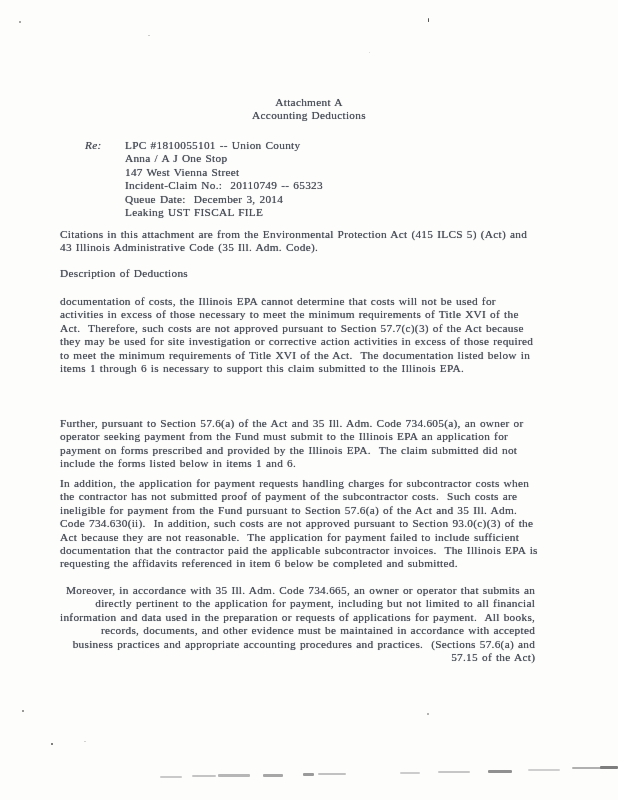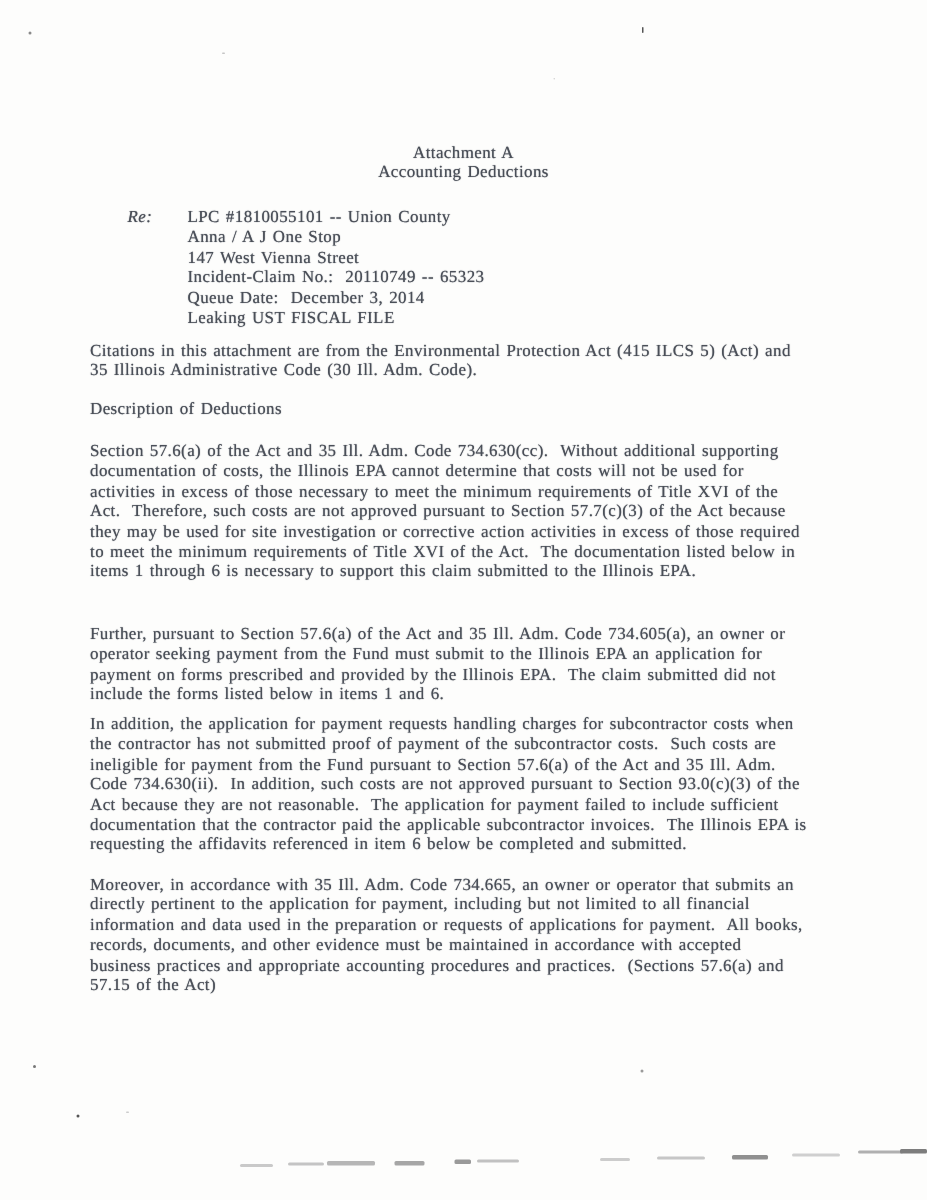--- a/index.html
+++ b/index.html
@@ -20,21 +20,21 @@
     text-shadow:0 0 0.7px rgba(74,79,88,0.85);
   }
   .title-block{position:absolute;top:96px;left:0;width:618px;text-align:center;}
   .re-label{position:absolute;top:139px;left:85px;font-style:italic;}
   .re-lines{position:absolute;top:139px;left:125px;}
   .citations{position:absolute;top:228px;left:60px;}
   .heading{position:absolute;top:267px;left:60px;}
   .para1{position:absolute;top:295px;left:60px;}
   .para2{position:absolute;top:417px;left:60px;}
   .para3{position:absolute;top:477px;left:60px;}
-  .para4{position:absolute;top:584px;left:60px;}
+  .para4{position:absolute;top:584px;left:60px;text-align:right;}
   .speck{position:absolute;border-radius:1px;}
   .smudge-seg{position:absolute;border-radius:1px;}
 </style>
 </head>
 <body>
 
 <div class="page">
 
   <div class="title-block">
     <div class="line">Attachment A</div>
@@ -47,27 +47,26 @@
     <div class="line">LPC #1810055101 -- Union County</div>
     <div class="line">Anna / A J One Stop</div>
     <div class="line">147 West Vienna Street</div>
     <div class="line">Incident-Claim No.:  20110749 -- 65323</div>
     <div class="line">Queue Date:  December 3, 2014</div>
     <div class="line">Leaking UST FISCAL FILE</div>
   </div>
 
   <div class="citations">
     <div class="line">Citations in this attachment are from the Environmental Protection Act (415 ILCS 5) (Act) and</div>
-    <div class="line">35 Illinois Administrative Code (30 Ill. Adm. Code).</div>
+    <div class="line">43 Illinois Administrative Code (35 Ill. Adm. Code).</div>
   </div>
 
   <div class="heading line">Description of Deductions</div>
 
   <div class="para1">
-    <div class="line">Section 57.6(a) of the Act and 35 Ill. Adm. Code 734.630(cc).  Without additional supporting</div>
     <div class="line">documentation of costs, the Illinois EPA cannot determine that costs will not be used for</div>
     <div class="line">activities in excess of those necessary to meet the minimum requirements of Title XVI of the</div>
     <div class="line">Act.  Therefore, such costs are not approved pursuant to Section 57.7(c)(3) of the Act because</div>
     <div class="line">they may be used for site investigation or corrective action activities in excess of those required</div>
     <div class="line">to meet the minimum requirements of Title XVI of the Act.  The documentation listed below in</div>
     <div class="line">items 1 through 6 is necessary to support this claim submitted to the Illinois EPA.</div>
   </div>
 
   <div class="para2">
     <div class="line">Further, pursuant to Section 57.6(a) of the Act and 35 Ill. Adm. Code 734.605(a), an owner or</div>

